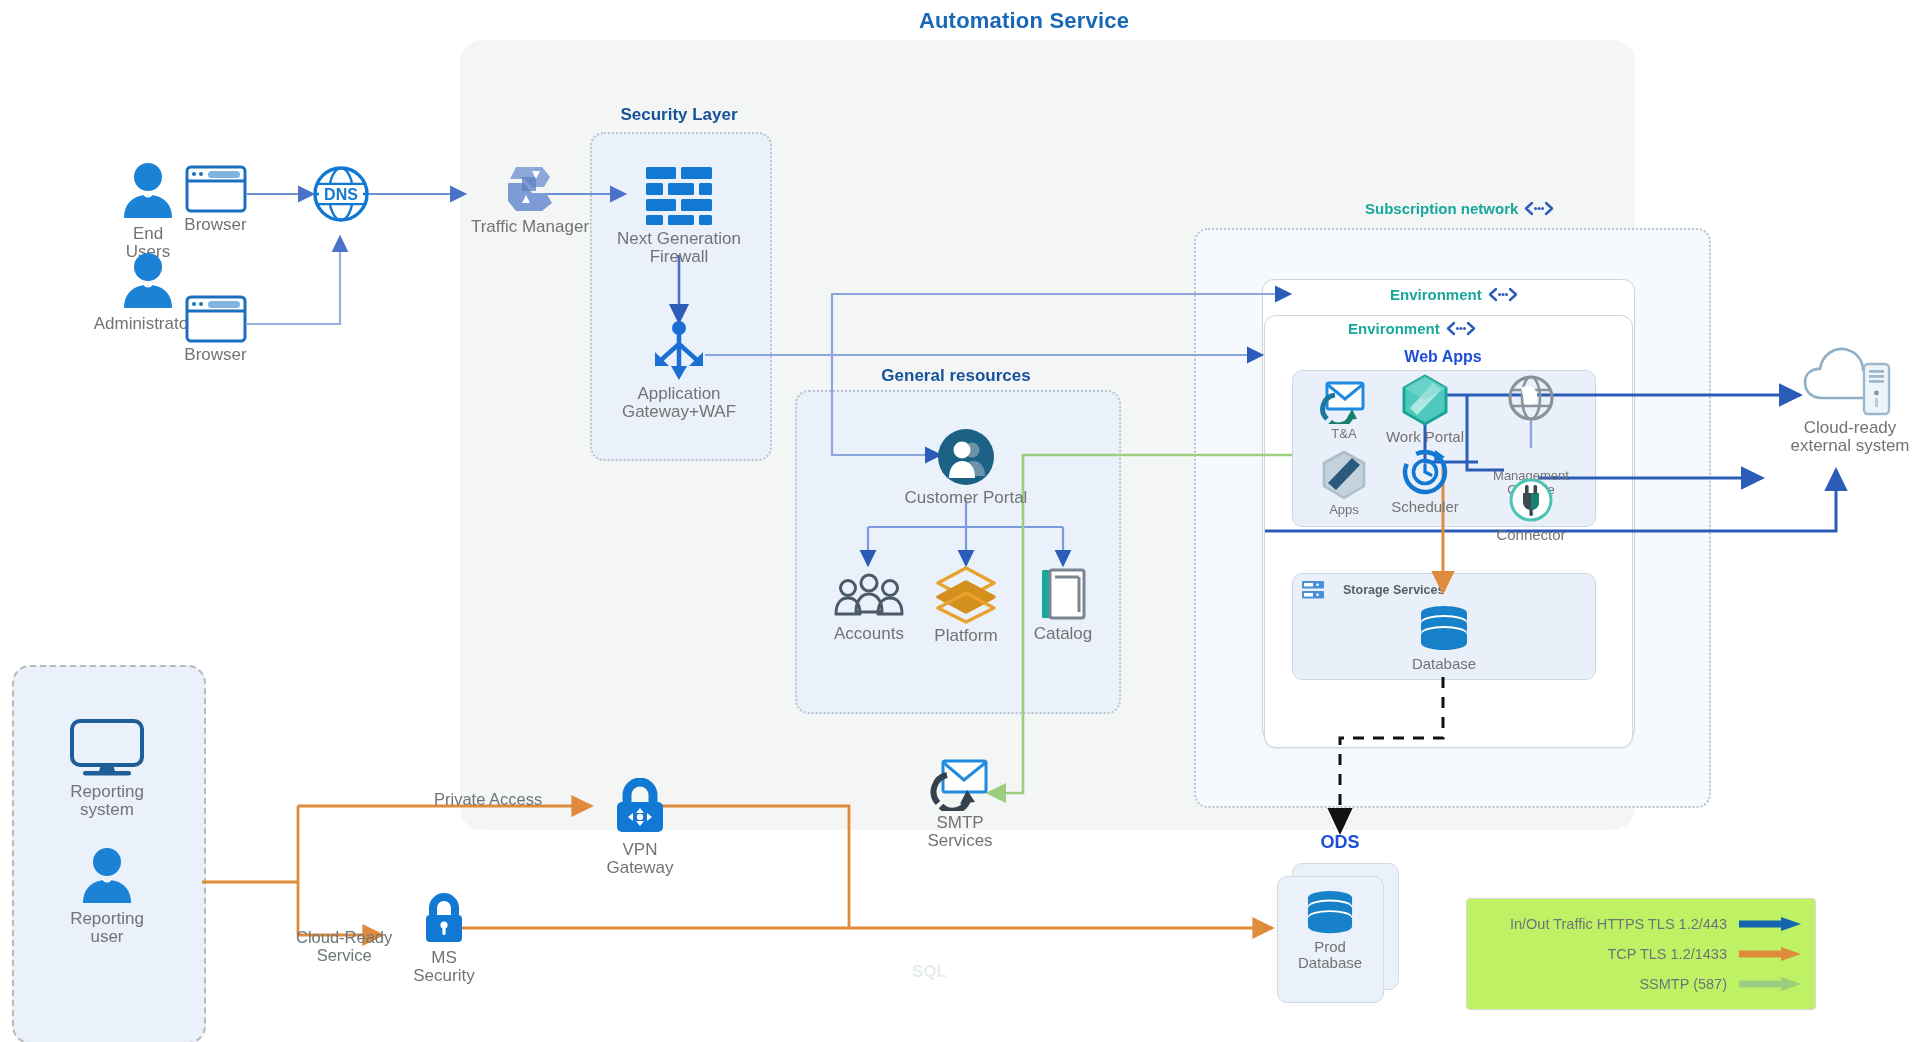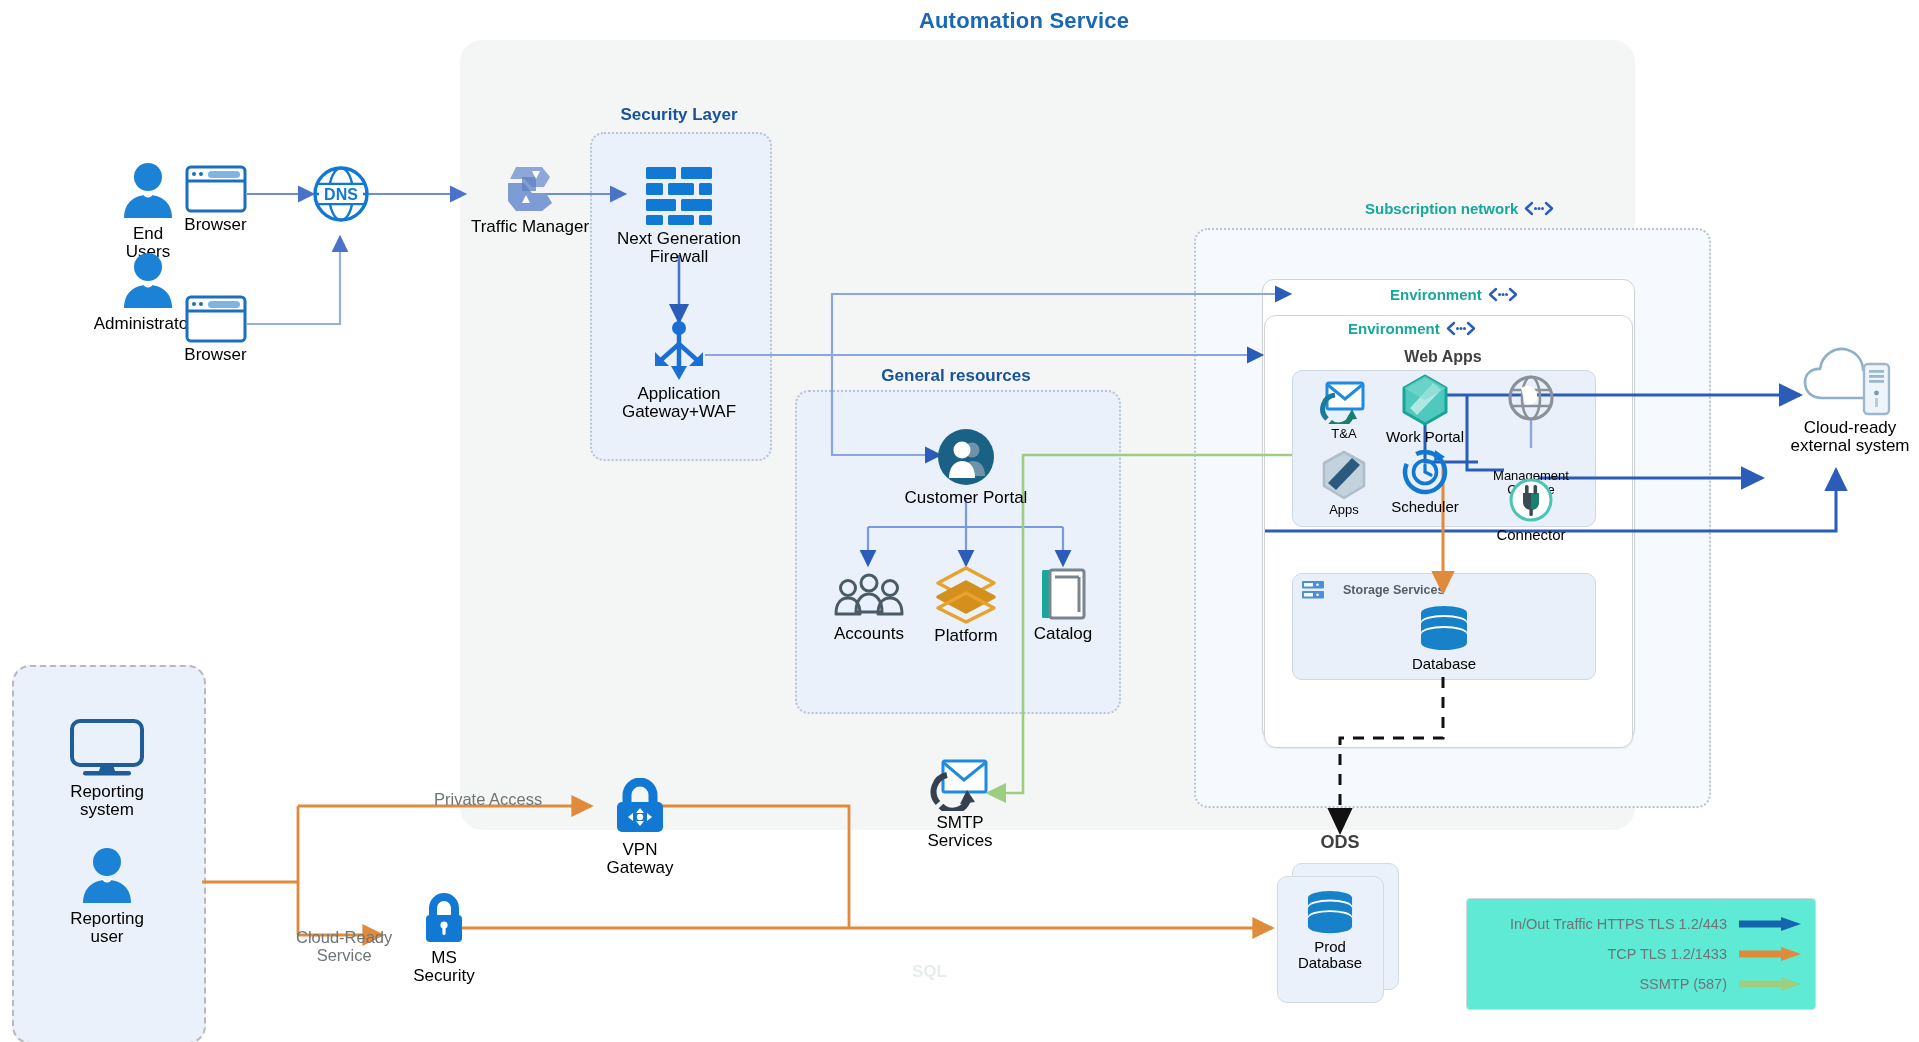--- a/index.html
+++ b/index.html
@@ -19,21 +19,21 @@
   .abs { position: absolute; }
   .node {
     position: absolute;
     display: flex;
     flex-direction: column;
     align-items: center;
     justify-content: flex-start;
     text-align: center;
   }
   .node .lbl {
-    color: #000000;
+    color: #737373;
     font-size: 17px;
     line-height: 1.08;
     margin-top: 3px;
     white-space: pre-line;
     font-family: "Liberation Sans", sans-serif;
   }
   .node .lbl.sm { font-size: 15px; }
   .node .lbl.xs { font-size: 13px; }
 
   
@@ -57,21 +57,21 @@
     color: #18a79b;
     display: flex;
     align-items: center;
     gap: 6px;
     white-space: nowrap;
   }
   .title-dark {
     position: absolute;
     font-size: 16px;
     font-weight: bold;
-    color: #404040;
+    color: #1d4ed8;
     white-space: nowrap;
   }
 
   
   .big-canvas {
     position: absolute;
     background: #f4f6f6;
     border-radius: 22px;
   }
   .dotted-box {
@@ -101,21 +101,21 @@
     border-radius: 10px;
   }
   .stack-card {
     position: absolute;
     background: #eaf1fb;
     border: 1px solid #d3dae2;
     border-radius: 10px;
   }
   .legend-box {
     position: absolute;
-    background: #5eead4;
+    background: #bef264;
     border: 1px solid #d4d8d8;
     border-radius: 4px;
     padding: 10px 14px;
   }
   .legend-row {
     display: flex;
     align-items: center;
     justify-content: flex-end;
     gap: 12px;
     height: 30px;

